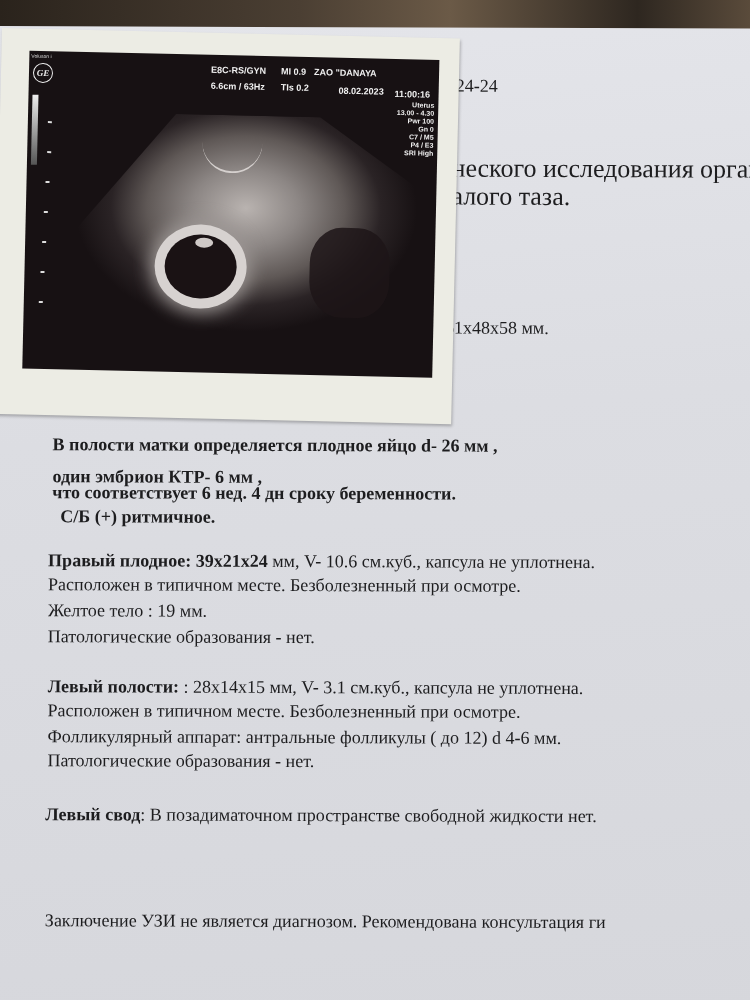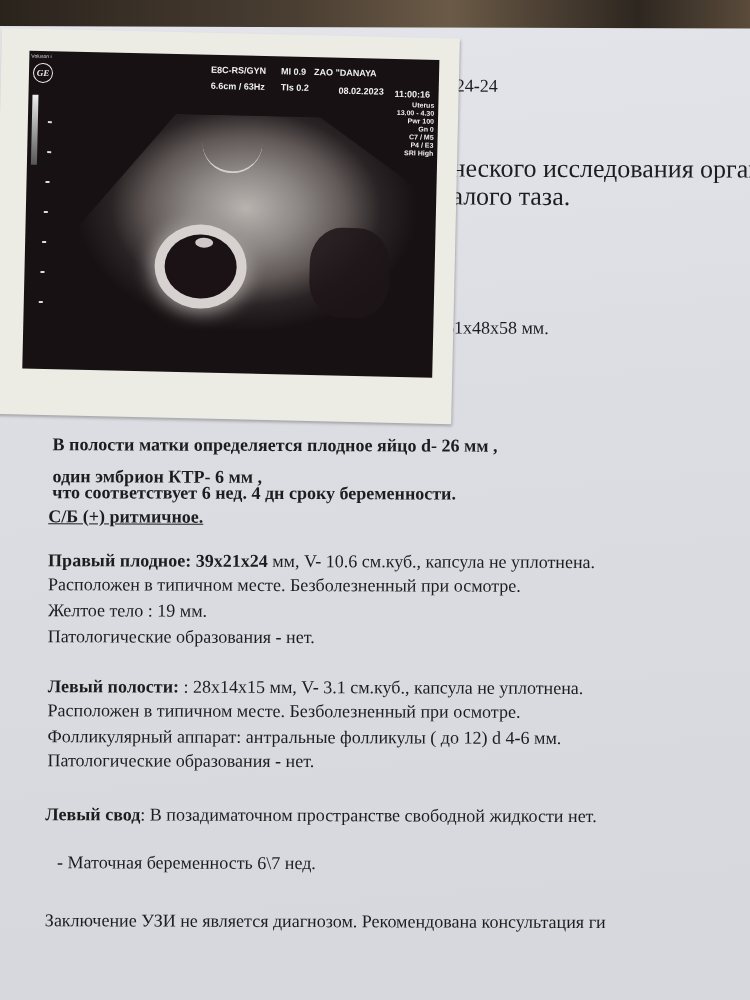--- a/index.html
+++ b/index.html
@@ -76,21 +76,21 @@
   <div class="doc-text" style="left:456px; top:48px;">24-24</div>
   <div class="doc-text hdr" style="left:452px; top:120px;">неского исследования органо</div>
   <div class="doc-text hdr" style="left:452px; top:148px;">алого таза.</div>
   <div class="doc-text" style="left:446px; top:290px;">61x48x58 мм.</div>
   <div class="doc-text b" style="left:56px; top:356px;">Миометрии:</div>
 
   <div>
     <div class="doc-text b" style="left:54px; top:408px;">В полости матки определяется плодное яйцо d-  26 мм ,</div>
     <div class="doc-text b" style="left:54px; top:432px;margin-top:8px;">один эмбрион КТР-  6 мм ,</div>
     <div class="doc-text b" style="left:54px; top:456px;">что соответствует  6  нед.  4 дн сроку беременности.</div>
-    <div class="doc-text b" style="left:50px; top:480px;text-decoration:underline;">С/Б (+) ритмичное.</div>
+    <div class="doc-text b" style="left:62px; top:480px;">С/Б (+) ритмичное.</div>
   </div>
 
   <div>
     <div class="doc-text" style="left:50px; top:524px;">
       <span class="b">Правый плодное:</span>
       <span class="b">39x21x24</span><span> мм,  V-  10.6 см.куб., капсула не уплотнена.</span>
     </div>
     <div class="doc-text" style="left:50px; top:548px;">Расположен в типичном месте. Безболезненный при осмотре.</div>
     <div class="doc-text" style="left:50px; top:574px;">Желтое тело : 19 мм.</div>
     <div class="doc-text" style="left:50px; top:600px;">Патологические образования  - нет.</div>
@@ -101,21 +101,20 @@
       <span class="b">Левый полости:</span><span> :  28x14x15 мм,  V- 3.1  см.куб., капсула не уплотнена.</span>
     </div>
     <div class="doc-text" style="left:50px; top:674px;">Расположен в типичном месте. Безболезненный при осмотре.</div>
     <div class="doc-text" style="left:50px; top:700px;">Фолликулярный аппарат:  антральные фолликулы ( до  12) d 4-6 мм.</div>
     <div class="doc-text" style="left:50px; top:724px;">Патологические образования  - нет.</div>
   </div>
 
   <div class="doc-text" style="left:48px; top:778px;">
     <span class="b">Левый свод</span><span>: В позадиматочном пространстве  свободной жидкости нет.</span>
   </div>
-  <div class="doc-text" style="left:60px; top:826px;">- Маточная беременность 6\7  нед.</div>
 
   <div class="doc-text" style="left:48px; top:884px;">Заключение УЗИ не является диагнозом. Рекомендована консультация ги</div>
 </div>
 
 <div class="us-print">
   <div class="us-screen">
     <div class="us-brand">Voluson i</div>
     <div class="ge-logo">GE</div>
     <div class="gray-bar"></div>
     <div class="depth-tick" style="left:20px; top:70px;"></div>

